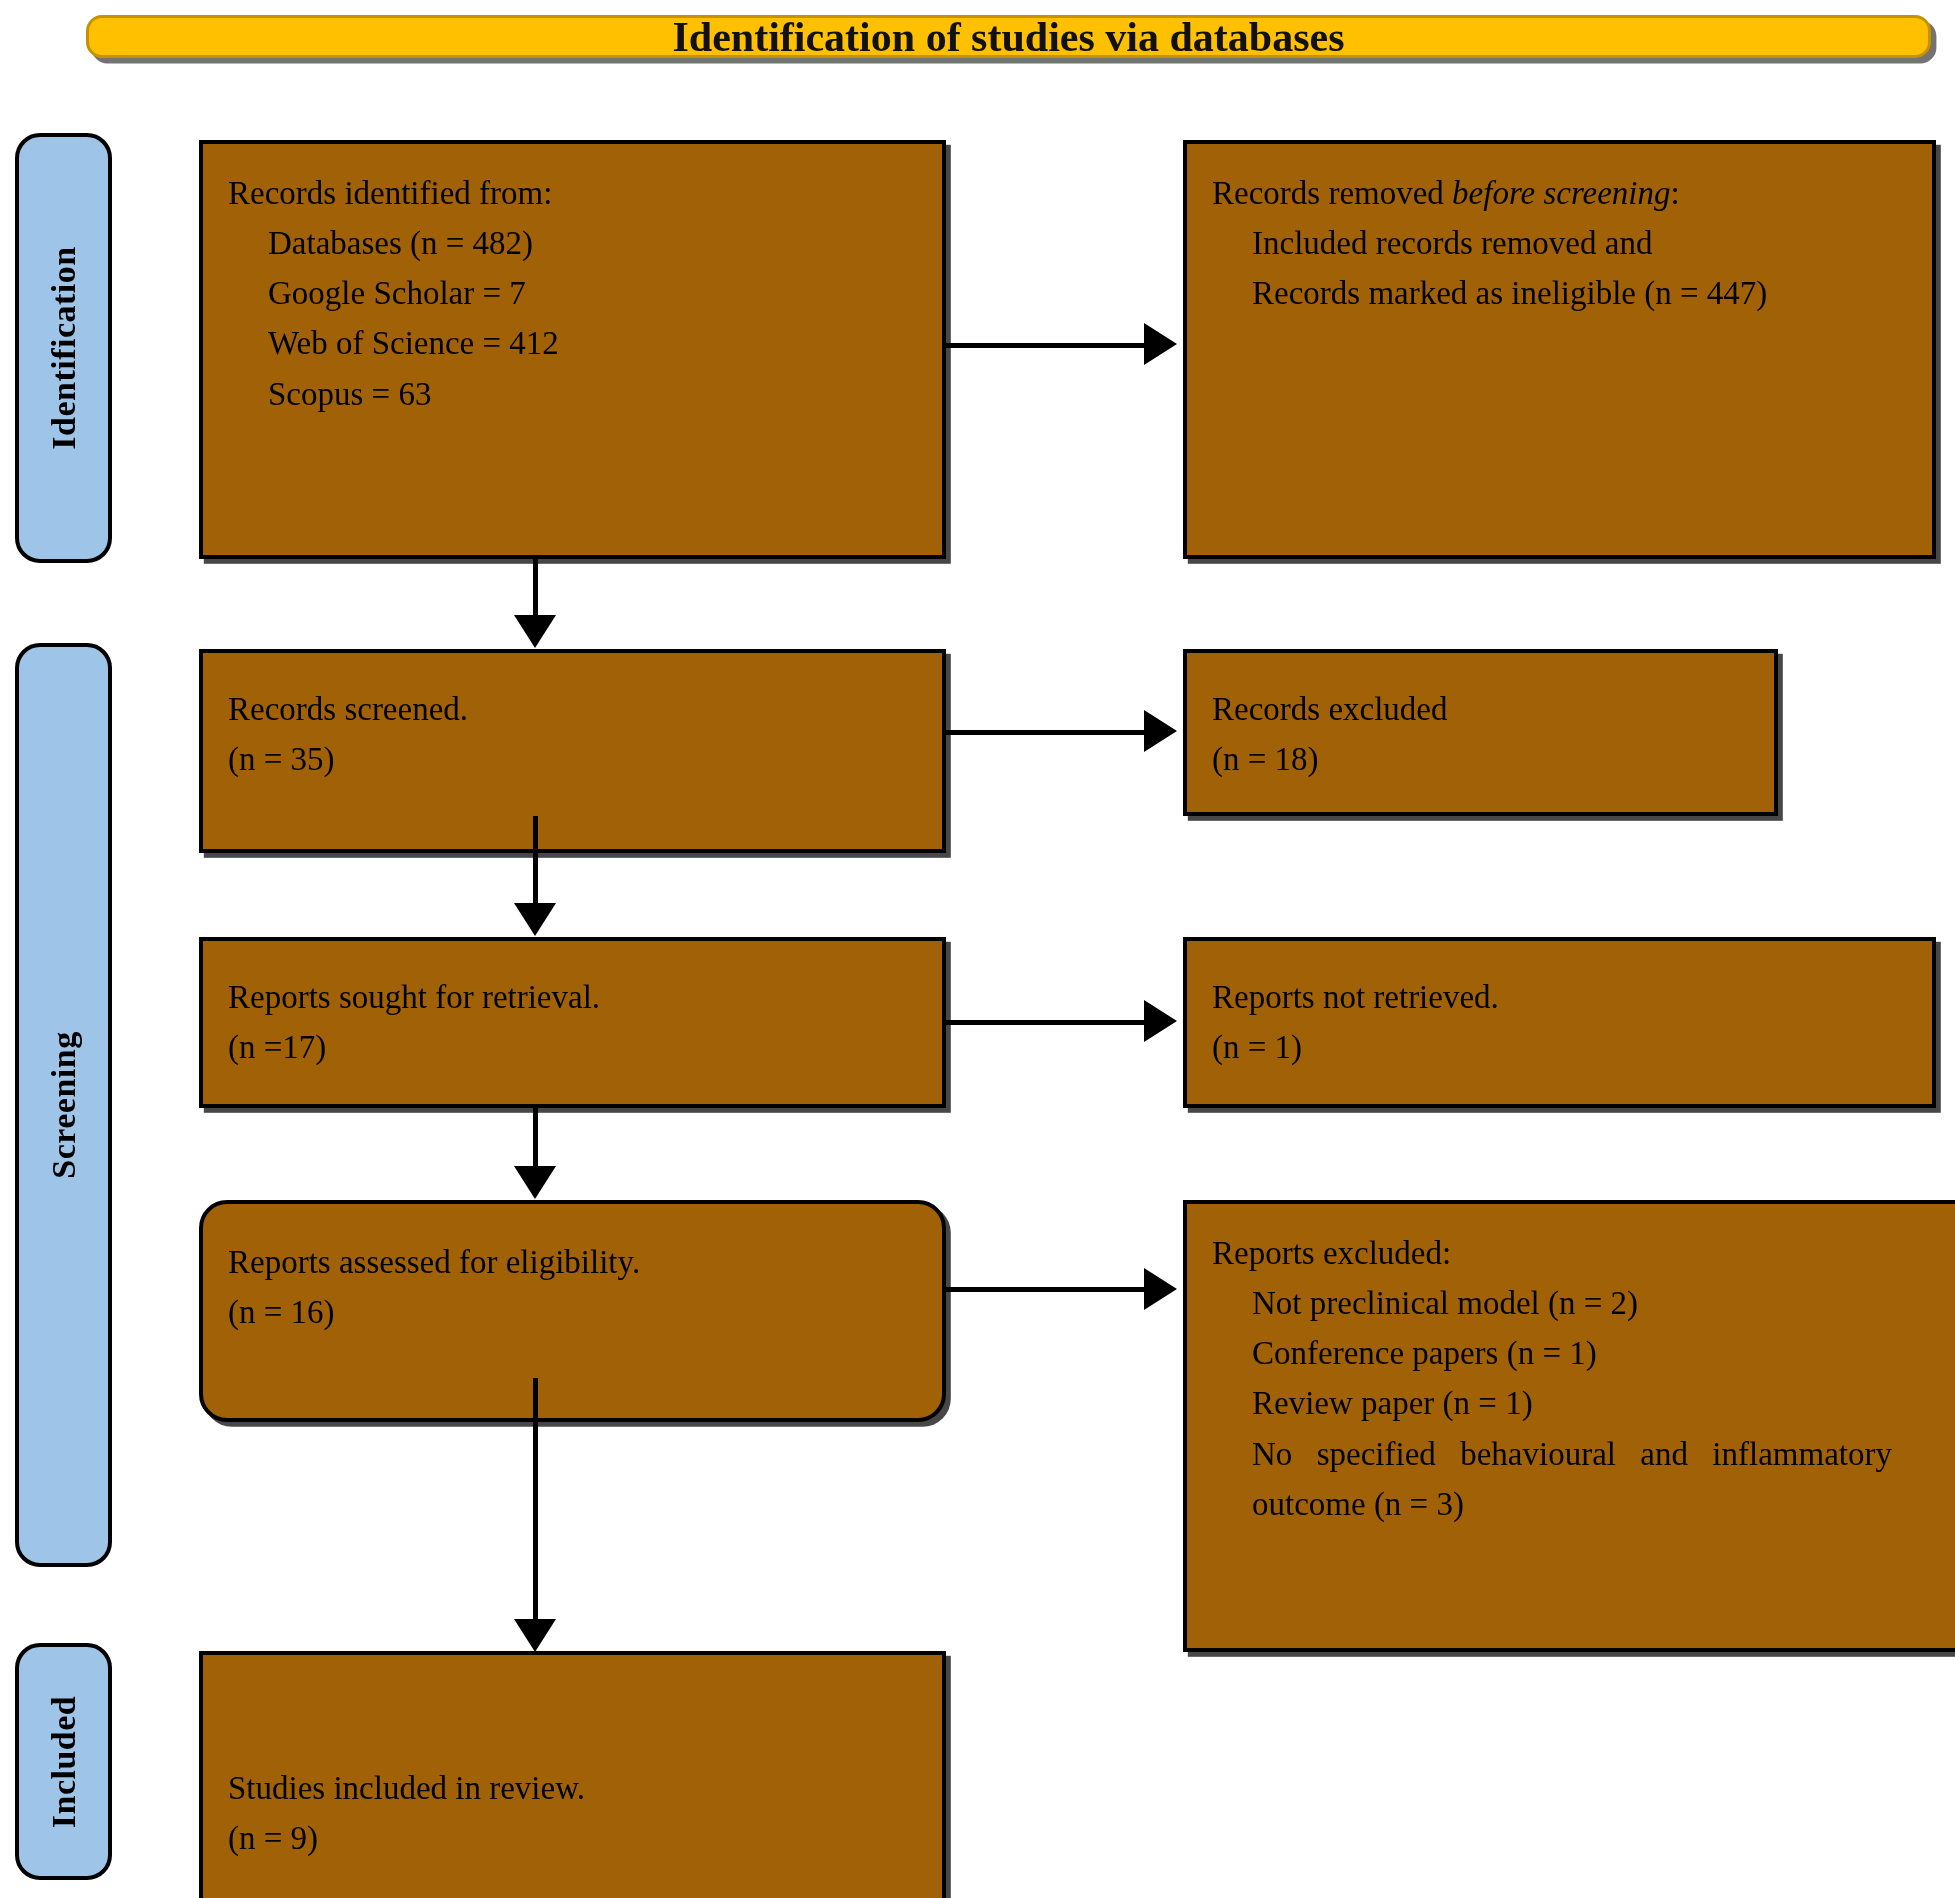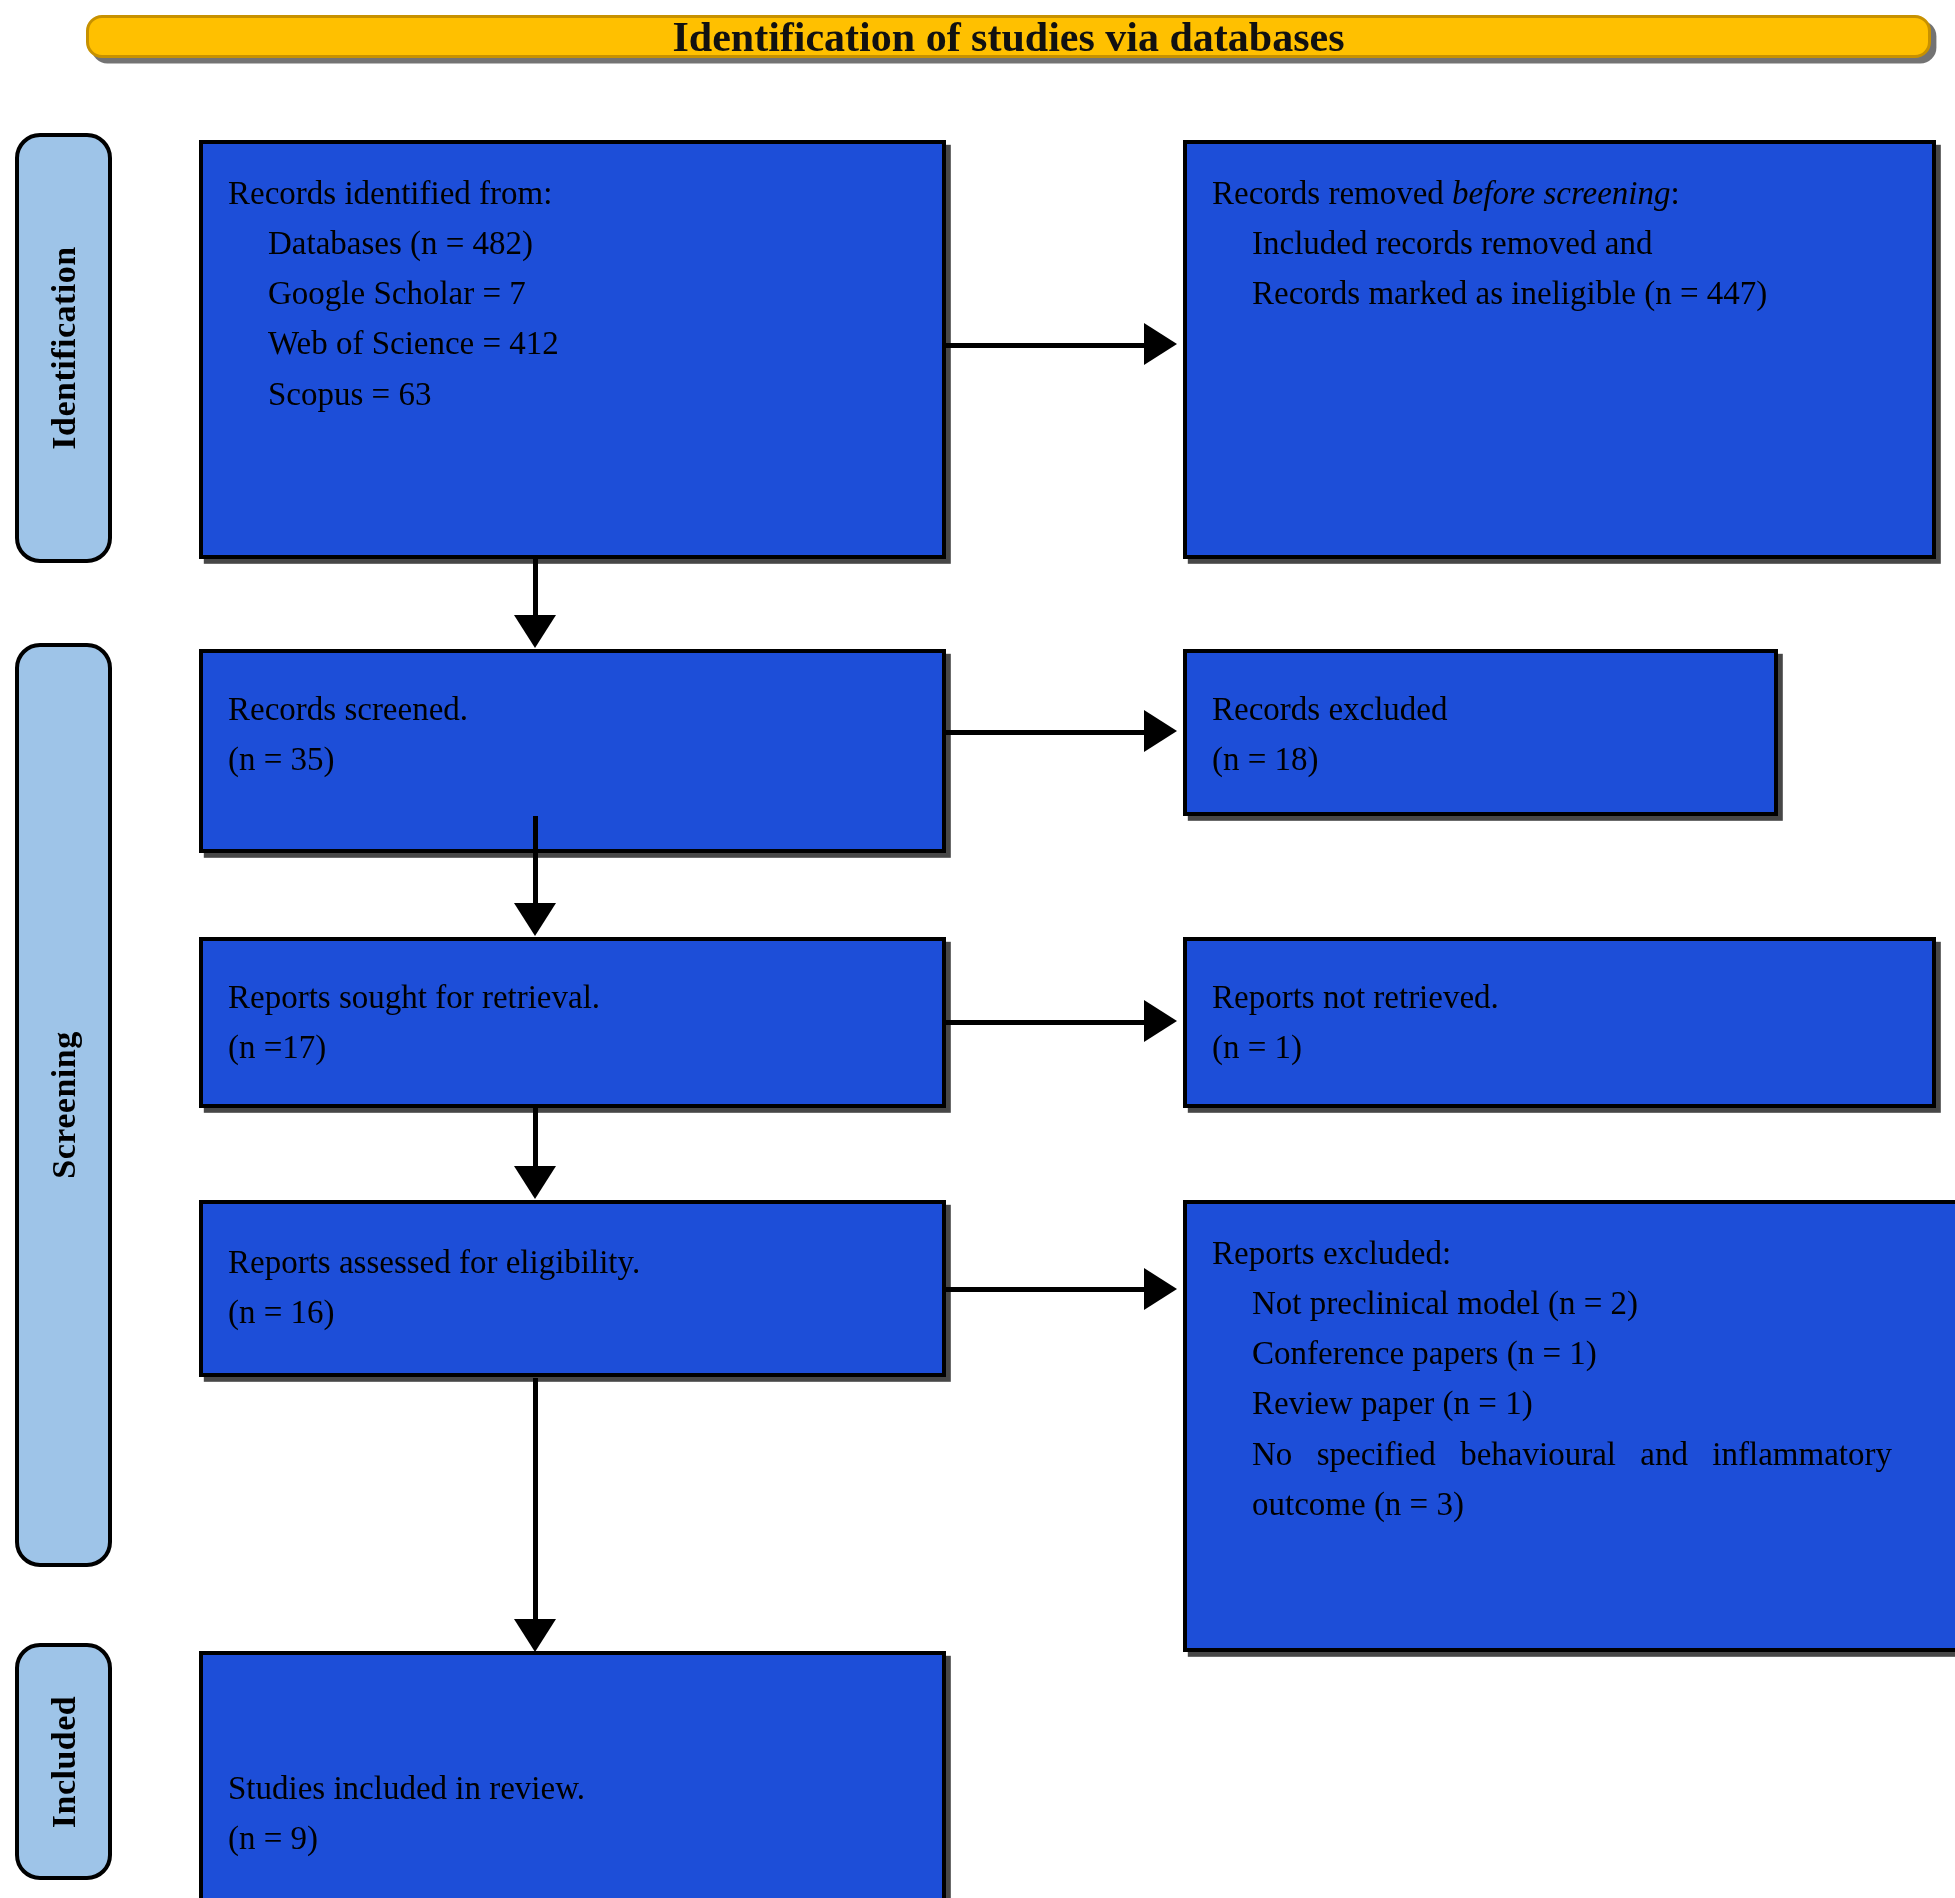--- a/index.html
+++ b/index.html
@@ -35,21 +35,21 @@
     display:flex;align-items:center;justify-content:center;
     box-shadow:5.4px 5.4px 0 rgba(0,0,0,0.55);
   }
   .banner .banner-text{
     font-weight:bold;font-size:42px;color:#111;
   }
 
   
   .fbox{
     position:absolute;
-    background:#1d4ed8;
+    background:#a16207;
     border:4.8px solid #000000;
     box-sizing:border-box;
     box-shadow:4.8px 4.8px 0 rgba(0,0,0,0.72);
     padding:24px 25px 16px 25px;
   }
   .fbox p{
     margin:0 0 0 0;
     font-size:33px;
     line-height:1.52;
     color:#000;
@@ -140,21 +140,21 @@
   <div class="arrow-right" style="left:1144px;top:1000px;"></div>
 
   <div class="fbox" style="left:1183px;top:937px;width:753px;height:171px;padding-top:31px;">
     <p>Reports not retrieved.</p>
     <p>(n = 1)</p>
   </div>
 
   <div class="vline" style="left:533px;top:1108px;height:59px;"></div>
   <div class="arrow-down" style="left:514px;top:1166px;"></div>
 
-  <div class="fbox" style="left:199px;top:1200px;width:747px;height:177px;padding-top:33px;">
+  <div class="fbox" style="left:199px;top:1200px;width:747px;height:222px;padding-top:33px;border-radius:28px;">
     <p>Reports assessed for eligibility.</p>
     <p>(n = 16)</p>
   </div>
 
   <div class="hline" style="left:946px;top:1287px;width:199px;"></div>
   <div class="arrow-right" style="left:1144px;top:1268px;"></div>
 
   <div class="fbox" style="left:1183px;top:1200px;width:883px;height:452px;padding-top:24px;">
     <p>Reports excluded:</p>
     <p class="indent">Not preclinical model (n = 2)</p>

